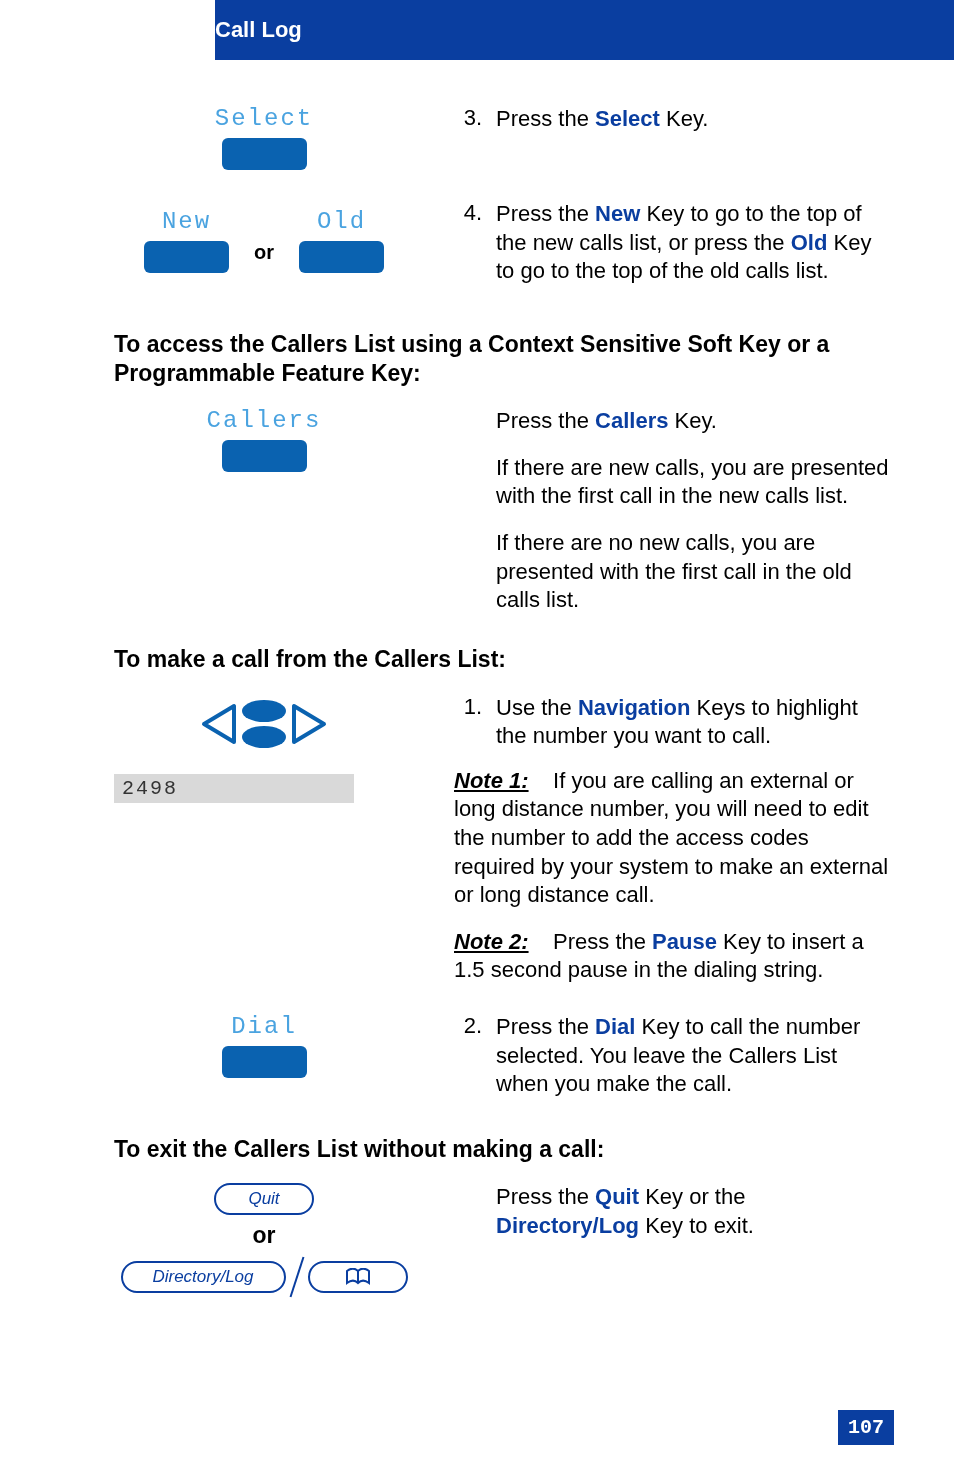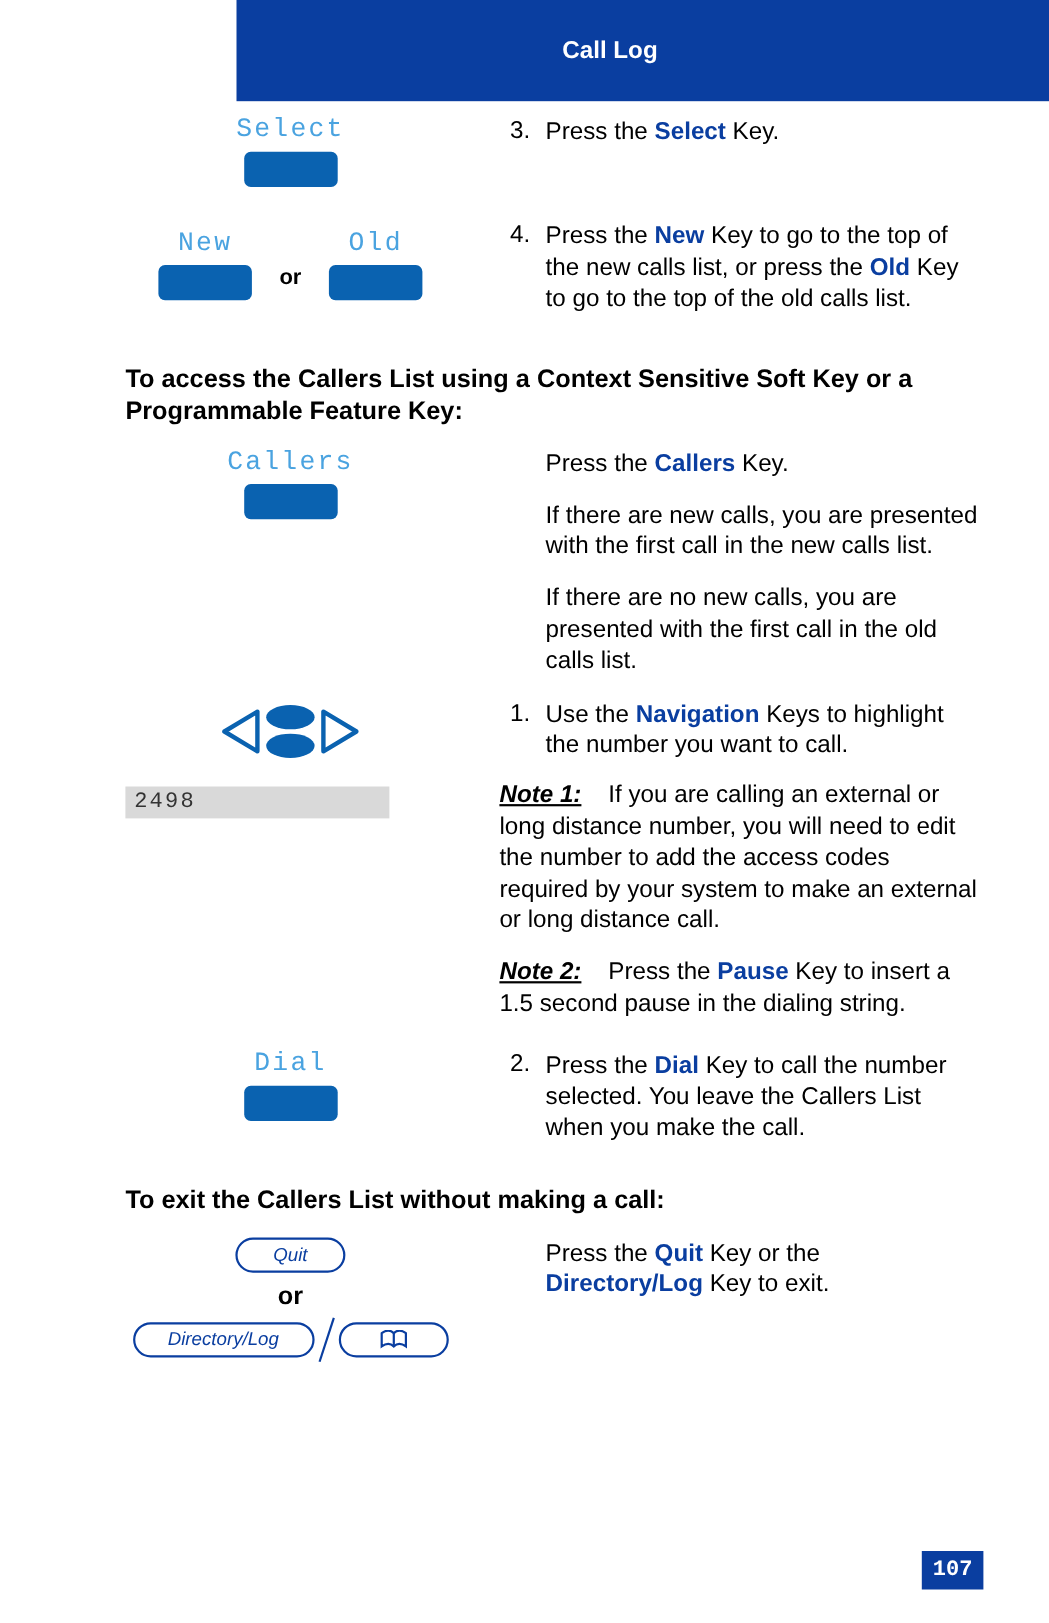--- a/index.html
+++ b/index.html
@@ -9,25 +9,25 @@
     font-size: 22px;
     color: #000;
     position: relative;
     background: #fff;
   }
   .header-bar {
     position: absolute;
     top: 0;
     left: 215px;
     right: 0;
-    height: 92px;
+    height: 60px;
     background: #0a3ea0;
     color: #fff;
     display: flex;
-    justify-content: center;
+    justify-content: flex-start;
     align-items: center;
     padding-right: 60px;
     font-weight: 700;
     font-size: 22px;
   }
   .page {
     position: absolute;
     top: 105px;
     left: 85px;
     right: 60px;
@@ -176,20 +176,21 @@
     </div>
     <div class="rightcol">
       <div class="indent-body mb">
         <span>Press the </span><span class="keyword">Callers</span><span> Key.</span>
       </div>
       <div class="indent-body mb">If there are new calls, you are presented with the first call in the new calls list.</div>
       <div class="indent-body">If there are no new calls, you are presented with the first call in the old calls list.</div>
     </div>
   </div>
 
+  <div style="margin-top:30px" class="boldnote">To make a call from the Callers List:</div>
 
   <div class="cols" style="margin-top:20px">
     <div class="leftcol">
       <svg class="nav-svg" width="150" height="60" viewBox="0 0 150 60">
         <path d="M15 30 L45 12 L45 48 Z" fill="none" stroke="#0a62b0" stroke-width="4" stroke-linejoin="round"></path>
         <path d="M135 30 L105 12 L105 48 Z" fill="none" stroke="#0a62b0" stroke-width="4" stroke-linejoin="round"></path>
         <ellipse cx="75" cy="17" rx="22" ry="11" fill="#0a62b0"></ellipse>
         <ellipse cx="75" cy="43" rx="22" ry="11" fill="#0a62b0"></ellipse>
       </svg>
       <div class="displaybox">2498</div>

